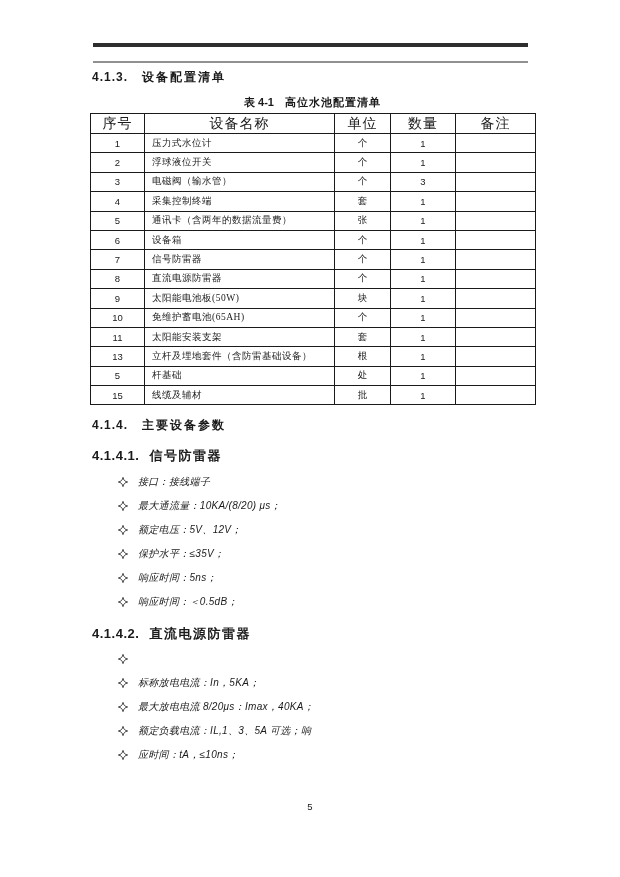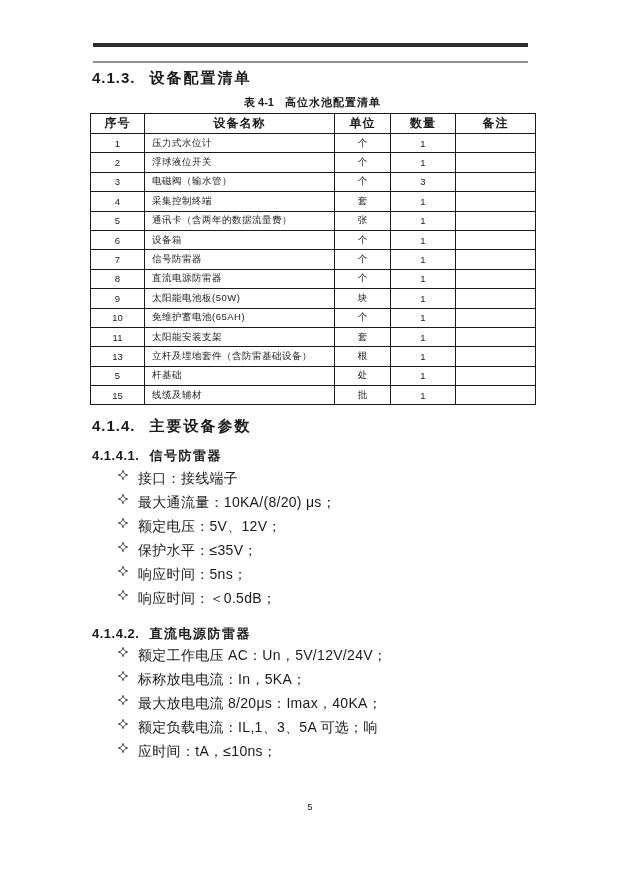--- a/index.html
+++ b/index.html
@@ -7,21 +7,21 @@
     position:relative;
     width:620px;height:877px;
     background:#ffffff;
     font-family:"Liberation Sans", sans-serif;
     color:#1a1a1a;
     overflow:hidden;
   }
   .rule-thick{position:absolute;left:93px;top:43px;width:435px;height:4px;background:#2e2e2e;}
   .rule-thin{position:absolute;left:93px;top:61px;width:435px;height:2px;background:#909090;}
 
-  .h-sec{position:absolute;left:92px;font-size:15px;font-weight:bold;white-space:nowrap;}
+  .h-sec{position:absolute;left:92px;font-size:12px;font-weight:bold;white-space:nowrap;}
   .h-sec .num{margin-right:14px;letter-spacing:1px;}
   .h-sec .ttl{letter-spacing:2px;}
   #sec-413{top:69px;}
   #sec-414{top:417px;}
 
   .h-sub{position:absolute;left:92px;font-size:13px;font-weight:bold;white-space:nowrap;}
   .h-sub .num{margin-right:10px;letter-spacing:0.5px;}
   .h-sub .ttl{letter-spacing:1.5px;}
   #sub-4141{top:447px;}
   #sub-4142{top:625px;}
@@ -37,32 +37,32 @@
     position:absolute;left:90px;top:113px;width:445px;
     border-collapse:collapse;table-layout:fixed;
     font-size:9.5px;
   }
   table.equip th,table.equip td{
     border:1px solid #1a1a1a;
     padding:0 4px;height:18.4px;
     text-align:center;vertical-align:middle;
     overflow:hidden;white-space:nowrap;
   }
-  table.equip th{font-weight:bold;font-size:12px;height:19px;letter-spacing:1px;}
-  table.equip td.c1{text-align:left;padding-left:7px;letter-spacing:0.5px;}
+  table.equip th{font-weight:normal;font-size:14px;height:19px;letter-spacing:1px;}
+  table.equip td.c1{text-align:left;padding-left:7px;letter-spacing:0.5px;font-family:Liberation Serif, serif;}
   table.equip{border:1.5px solid #1a1a1a;}
 
   ul.bullets{
     position:absolute;left:118px;margin:0;padding:0;list-style:none;
   }
   #bullets-1{top:470px;}
   #bullets-2{top:647px;}
   ul.bullets li{
-    height:24px;display:flex;align-items:flex-start;
-    font-size:14px;white-space:nowrap;letter-spacing:0.3px;
+    height:24px;display:flex;align-items:center;
+    font-size:10px;white-space:nowrap;letter-spacing:0.3px;font-style:italic;
   }
   ul.bullets li .star{width:10px;height:10px;margin-right:10px;flex:0 0 auto;display:block;}
 
   .page-num{
     position:absolute;left:0;top:801px;width:620px;
     text-align:center;font-size:9.5px;
   }
 </style>
 </head>
 <body>
@@ -248,21 +248,20 @@
 
   <div class="h-sub" id="sub-4142">
     <span class="num">4.1.4.2.</span><span class="ttl">直流电源防雷器</span>
   </div>
 
   <ul class="bullets" id="bullets-2">
       <li>
         <svg class="star" viewBox="0 0 24 24">
           <path d="M12 1 C12.9 7 17 11.1 23 12 C17 12.9 12.9 17 12 23 C11.1 17 7 12.9 1 12 C7 11.1 11.1 7 12 1 Z" fill="#ffffff" stroke="#1a1a1a" stroke-width="2"></path>
         </svg>
-        <span>额定工作电压 AC：Un，5V/12V/24V；</span>
       </li>
       <li>
         <svg class="star" viewBox="0 0 24 24">
           <path d="M12 1 C12.9 7 17 11.1 23 12 C17 12.9 12.9 17 12 23 C11.1 17 7 12.9 1 12 C7 11.1 11.1 7 12 1 Z" fill="#ffffff" stroke="#1a1a1a" stroke-width="2"></path>
         </svg>
         <span>标称放电电流：In，5KA；</span>
       </li>
       <li>
         <svg class="star" viewBox="0 0 24 24">
           <path d="M12 1 C12.9 7 17 11.1 23 12 C17 12.9 12.9 17 12 23 C11.1 17 7 12.9 1 12 C7 11.1 11.1 7 12 1 Z" fill="#ffffff" stroke="#1a1a1a" stroke-width="2"></path>

